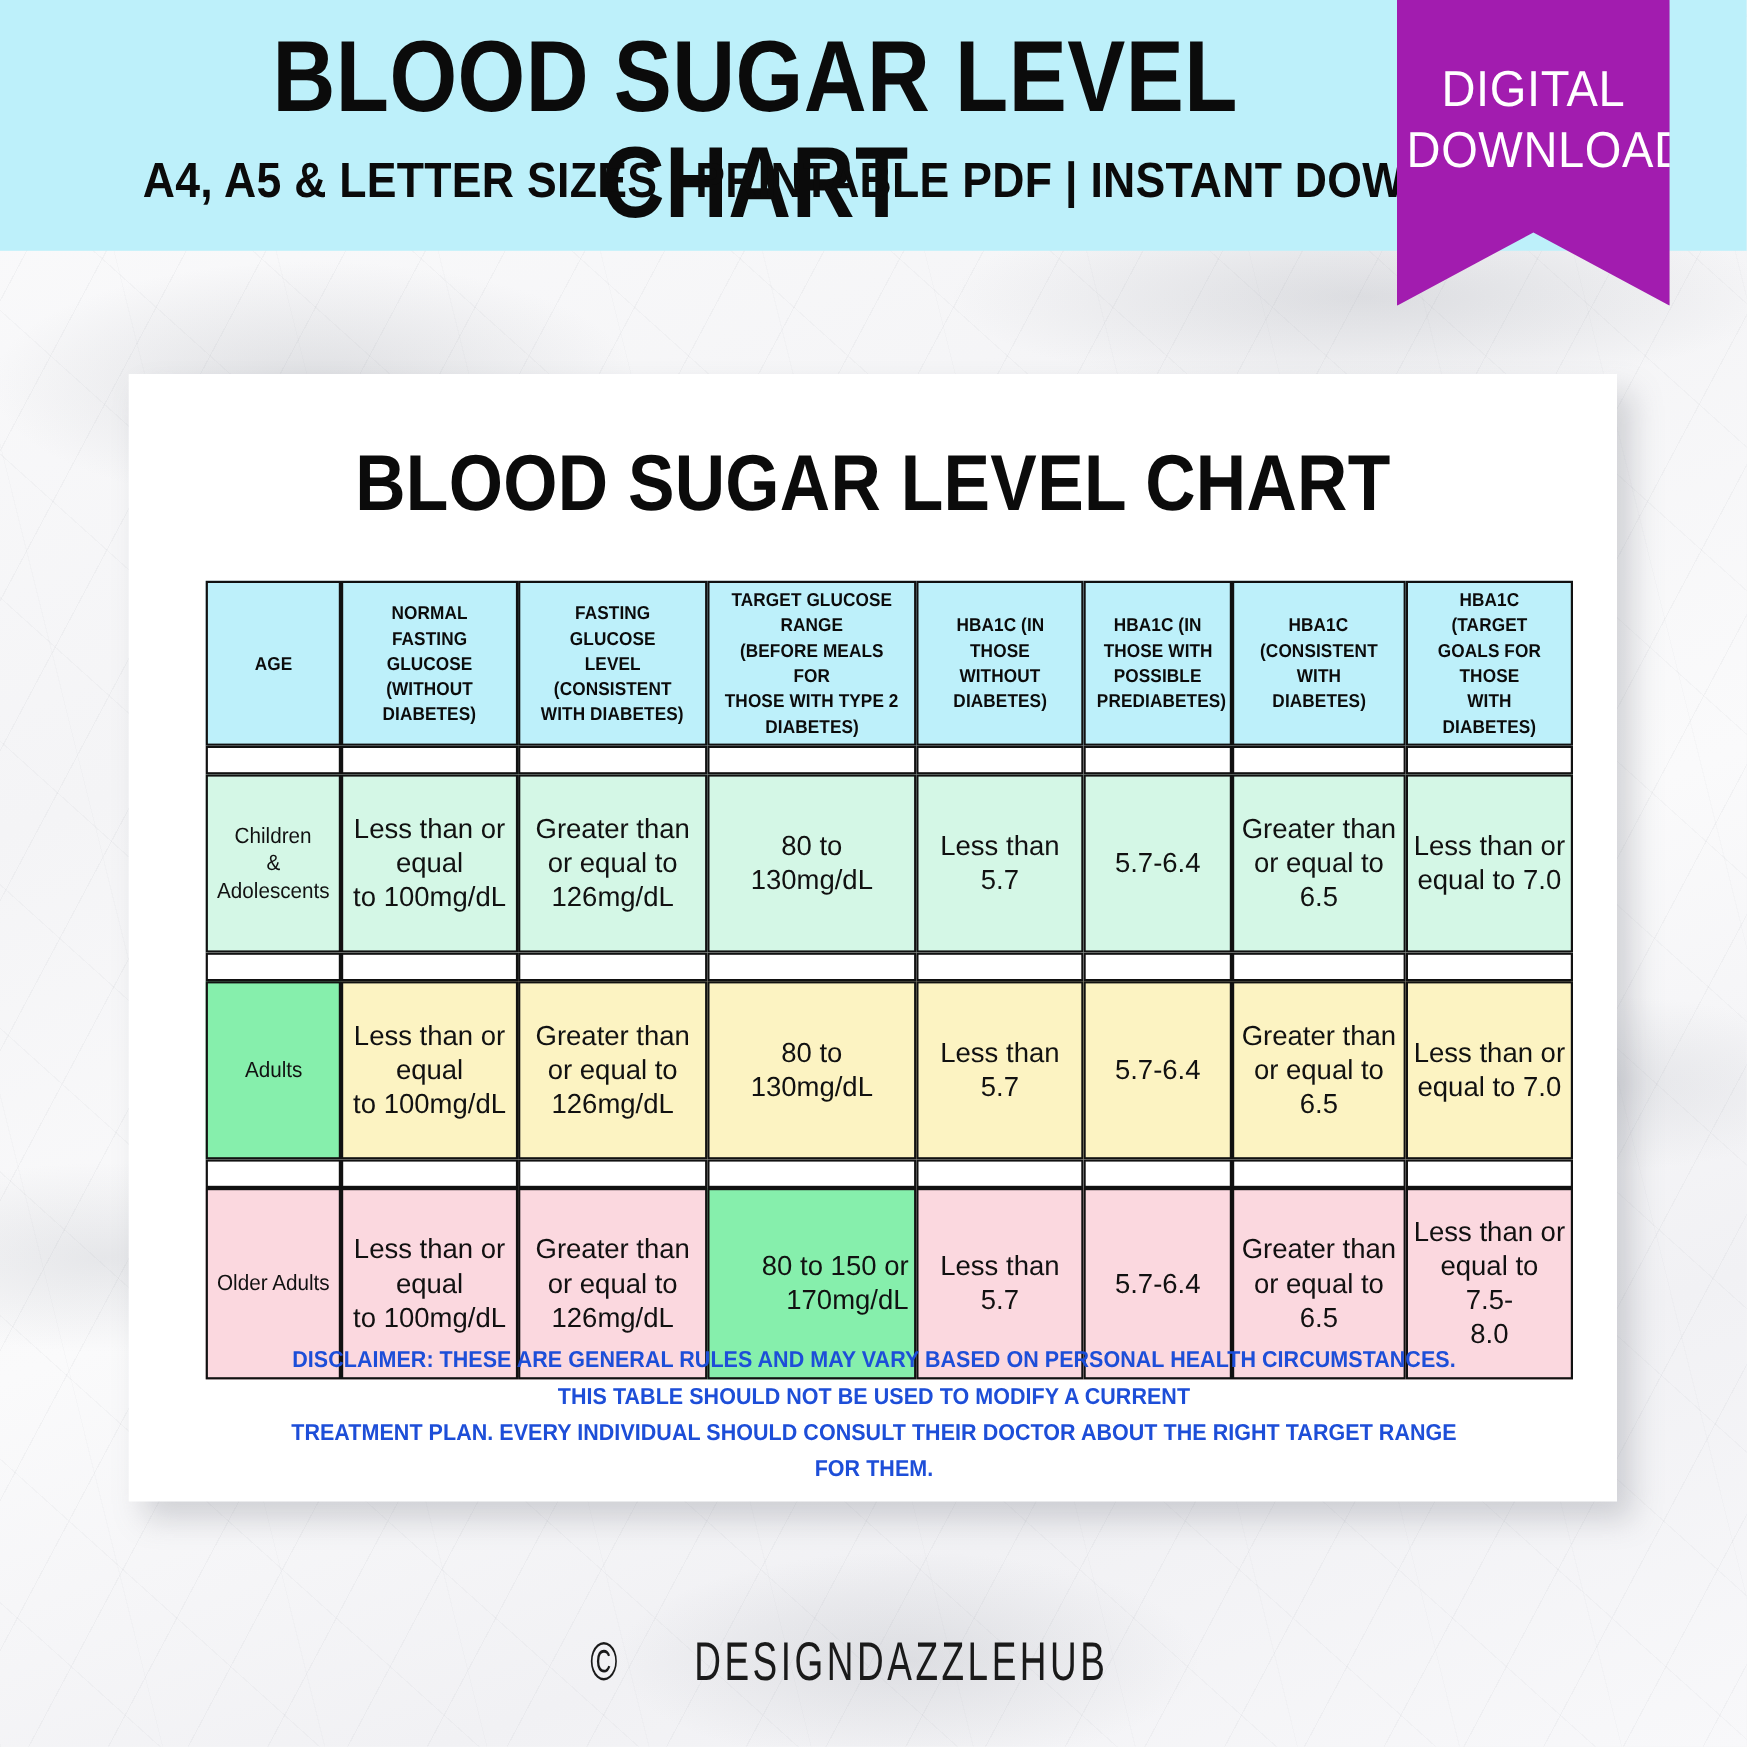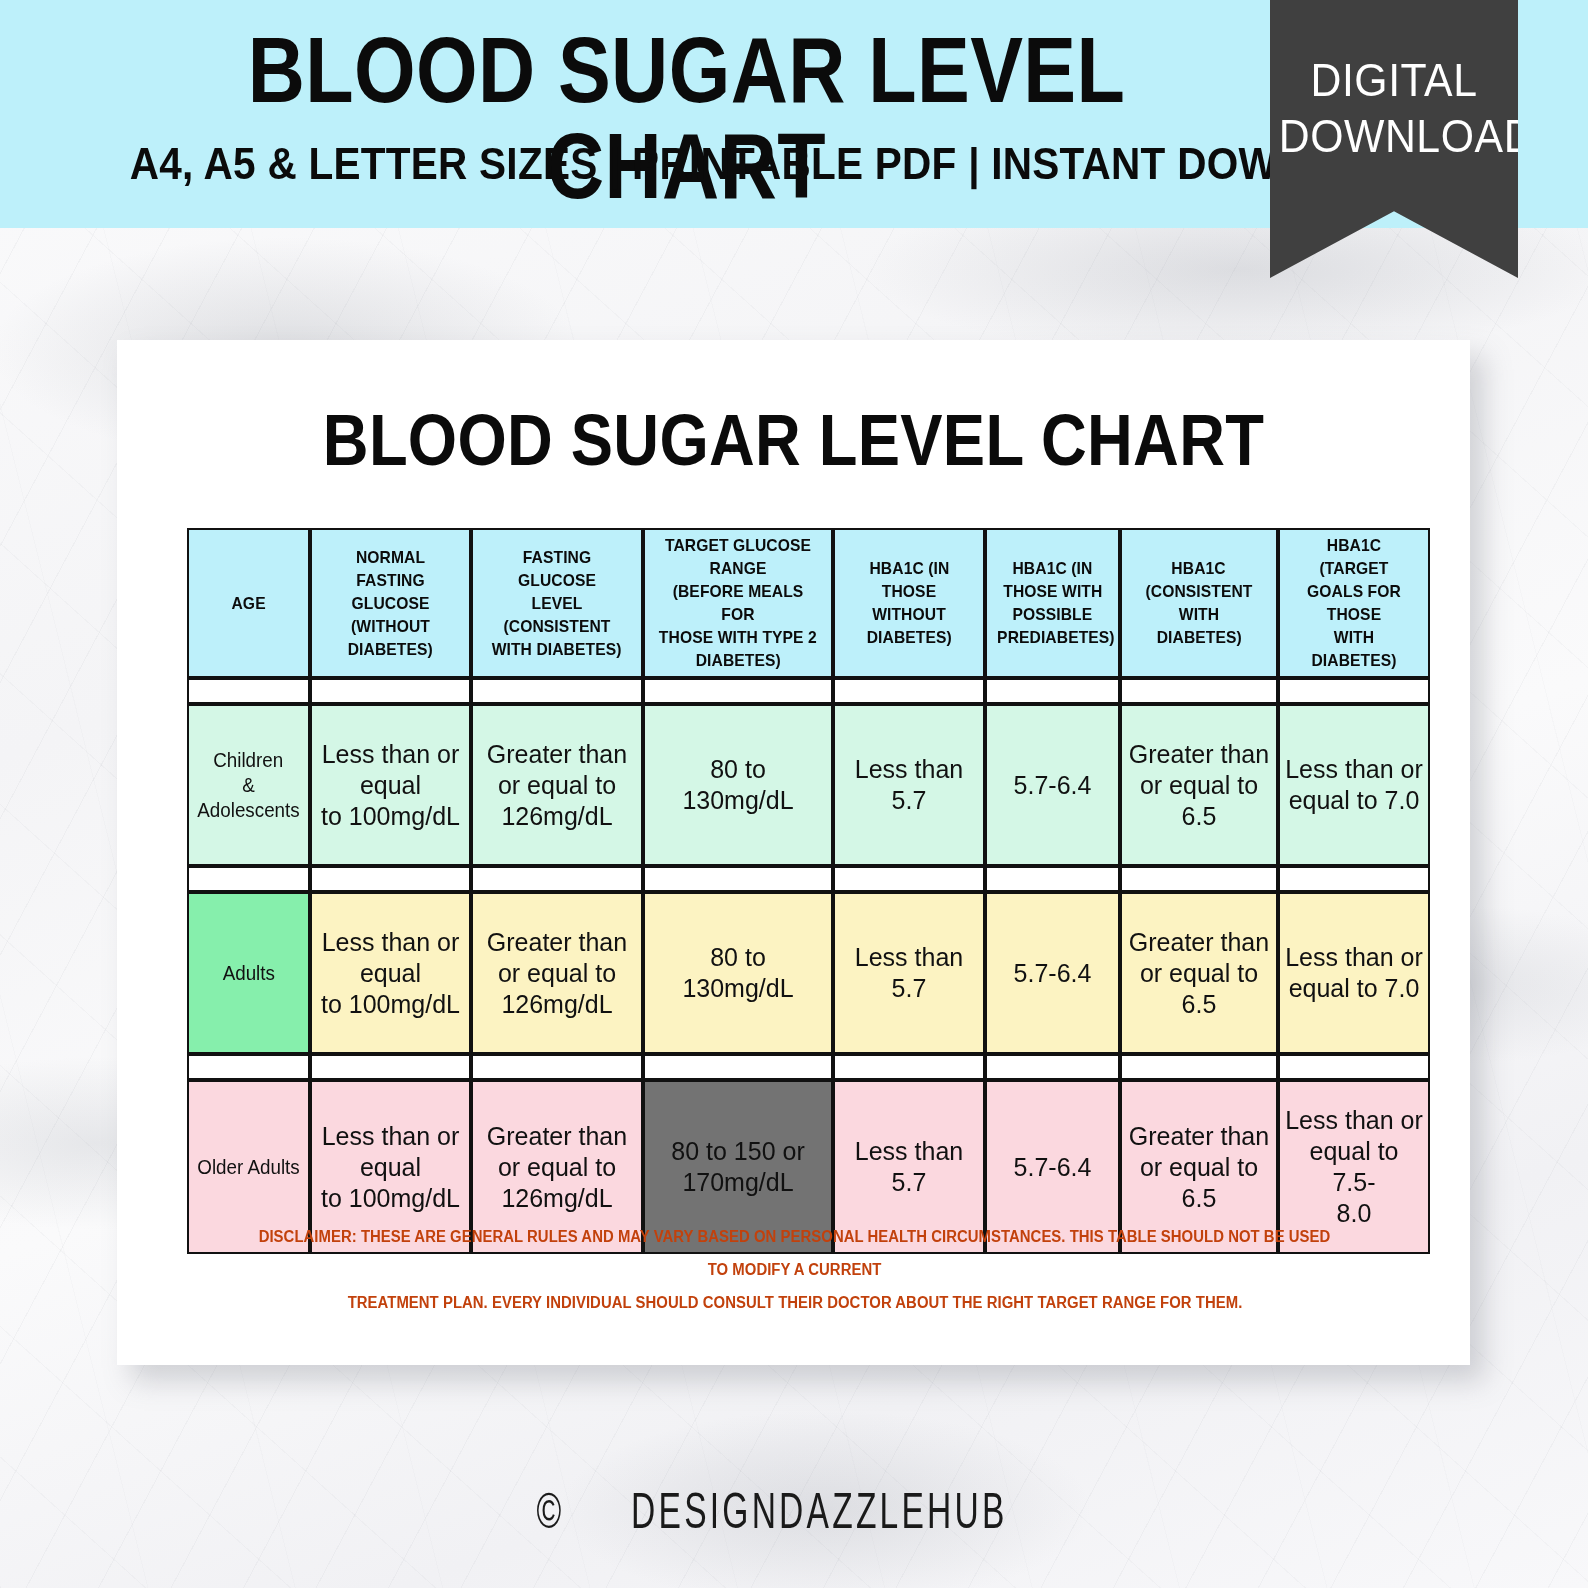--- a/index.html
+++ b/index.html
@@ -57,21 +57,21 @@
     line-height:48px;
     letter-spacing:.3px;
     color:#0b0b0b;
     transform:scaleX(.9);
     padding-right:40px;
   }
 
   
   #ribbon{
     position:absolute;left:1270px;top:0;width:248px;height:278px;
-    background:#404040;
+    background:#a21caf;
     z-index:4;
     clip-path:polygon(0 0,100% 0,100% 100%,50% 76%,0 100%);
     box-shadow:0 2px 6px rgba(0,0,0,.18);
   }
   #ribbon-inner{
     position:absolute;left:0;right:0;top:52px;
     text-align:center;
     color:#ffffff;
     font-family:"Liberation Sans Narrow","Liberation Sans",sans-serif;
     font-weight:400;
@@ -163,24 +163,24 @@
   col.c5{width:135px;}
   col.c6{width:158px;}
   col.c7{width:152px;}
 
   
   #disclaimer{
     position:absolute;left:95px;top:880px;width:1165px;
     text-align:center;
     font-family:"Liberation Sans Narrow","Liberation Sans",sans-serif;
     font-weight:700;
-    font-size:16px;
+    font-size:21px;
     line-height:33px;
     letter-spacing:.05px;
-    color:#c2410c;
+    color:#1d4ed8;
   }
   #disclaimer span{display:inline-block;transform:scaleX(.93);}
 
   
   #footer{
     position:absolute;left:0;right:0;top:1487px;
     text-align:center;
     z-index:3;
     color:#1a1a1a;
     font-family:"Liberation Sans Narrow","Liberation Sans",sans-serif;
@@ -280,21 +280,21 @@
             <td></td>
             <td></td>
             <td></td>
             <td></td>
             <td></td>
           </tr>
           <tr class="band r3">
             <td class="agecell" style="background: rgb(251, 216, 223); text-align: right;"><span class="h">Older Adults</span></td>
             <td style="background: rgb(251, 216, 223);">Less than or<br>equal<br>to 100mg/dL</td>
             <td style="background: rgb(251, 216, 223);">Greater than<br>or equal to<br>126mg/dL</td>
-            <td style="background: #737373;">80 to 150 or<br>170mg/dL</td>
+            <td style="background: #86efac; text-align: right;">80 to 150 or<br>170mg/dL</td>
             <td style="background: rgb(251, 216, 223);">Less than 5.7</td>
             <td style="background: rgb(251, 216, 223);">5.7-6.4</td>
             <td style="background: rgb(251, 216, 223);">Greater than<br>or equal to 6.5</td>
             <td style="background: rgb(251, 216, 223);">Less than or<br>equal to 7.5-<br>8.0</td>
           </tr>
         </tbody>
     </table>
   </div>
 
   <div id="disclaimer">

